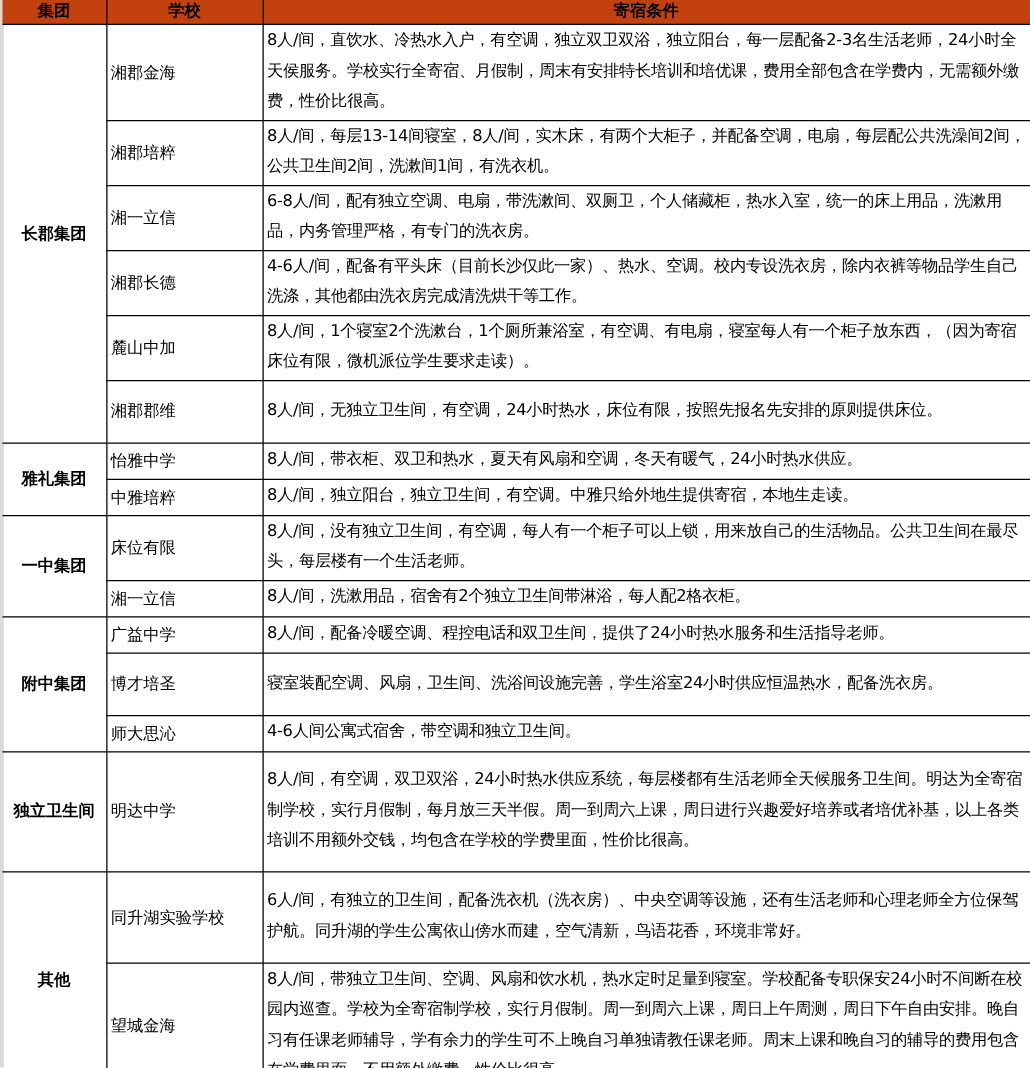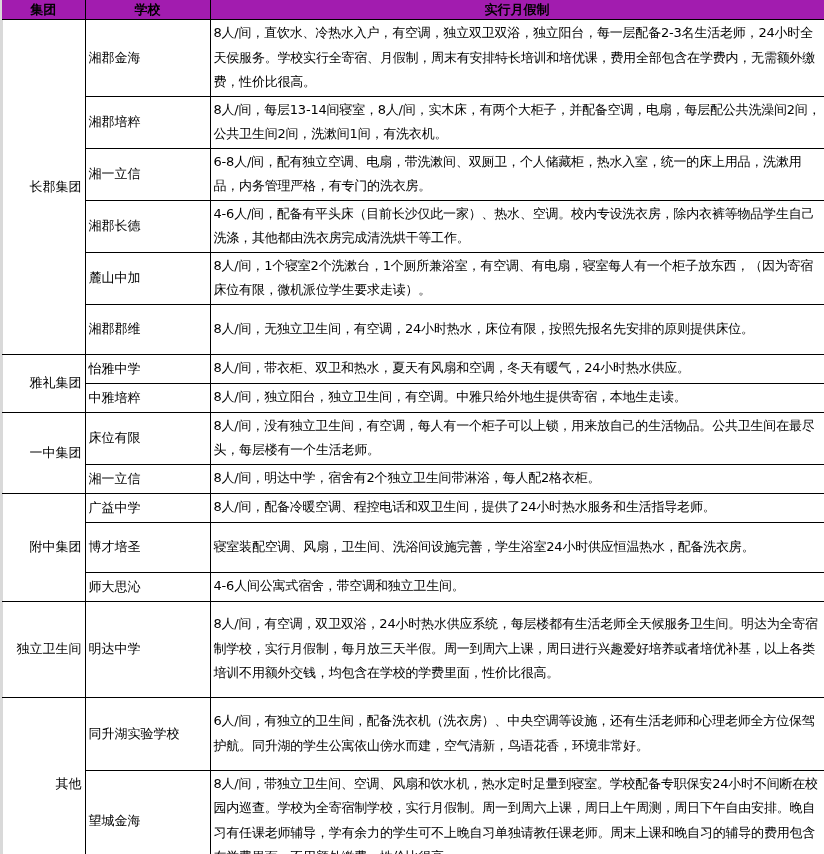--- a/index.html
+++ b/index.html
@@ -2,43 +2,43 @@
 <html><head>
 <meta charset="utf-8">
 <style>
   html, body { margin: 0; padding: 0; background: #ffffff; }
   body { width: 824px; height: 854px; overflow: hidden; font-family: "DejaVu Sans", "Liberation Sans", sans-serif; }
   .left-shade { position: absolute; left: 0; top: 0; width: 3px; height: 854px; background: #d9d9d9; }
   table { position: absolute; left: 2px; top: 0; border-collapse: collapse; table-layout: fixed; width: 822px; }
   col.c1 { width: 83px; }
   col.c2 { width: 125px; }
   col.c3 { width: 614px; }
-  th { background: #a21caf; font-weight: bold; font-size: 13px; color: #000; height: 19px; padding: 0; border: 1px solid #000; border-top: none; text-align: center; line-height: 19px; }
+  th { background: #c2410c; font-weight: bold; font-size: 13px; color: #000; height: 19px; padding: 0; border: 1px solid #000; border-top: none; text-align: center; line-height: 19px; }
   td { border: 1px solid #000; font-size: 13px; color: #000; padding: 0 3px; vertical-align: middle; margin-left: 36px; }
-  td.grp { text-align: right; border-left: none; }
+  td.grp { text-align: center; border-left: none; font-weight: bold; }
   td.sch { text-align: left; }
   td.desc { text-align: left; line-height: 24.5px; padding-top: 1px; padding-bottom: 1px; word-break: break-all; letter-spacing: -0.2px; }
   th.first { border-left: none; }
 </style>
 </head>
 <body>
 
 <div class="left-shade"></div>
 
 <table>
   <colgroup>
       <col class="c1">
       <col class="c2">
       <col class="c3">
     </colgroup>
   <thead>
     <tr>
       <th class="first">集团</th>
       <th>学校</th>
-      <th>实行月假制</th>
+      <th>寄宿条件</th>
     </tr>
   </thead>
   <tbody>
 
     <tr style="height:74px">
       <td class="grp" rowspan="6">长郡集团</td>
       <td class="sch">湘郡金海</td>
       <td class="desc">8人/间，直饮水、冷热水入户，有空调，独立双卫双浴，独立阳台，每一层配备2-3名生活老师，24小时全天侯服务。学校实行全寄宿、月假制，周末有安排特长培训和培优课，费用全部包含在学费内，无需额外缴费，性价比很高。</td>
     </tr>
     <tr style="height:50px">
@@ -72,21 +72,21 @@
       <td class="desc">8人/间，独立阳台，独立卫生间，有空调。中雅只给外地生提供寄宿，本地生走读。</td>
     </tr>
 
     <tr style="height:50px">
       <td class="grp" rowspan="2">一中集团</td>
       <td class="sch">床位有限</td>
       <td class="desc">8人/间，没有独立卫生间，有空调，每人有一个柜子可以上锁，用来放自己的生活物品。公共卫生间在最尽头，每层楼有一个生活老师。</td>
     </tr>
     <tr style="height:29px">
       <td class="sch">湘一立信</td>
-      <td class="desc">8人/间，明达中学，宿舍有2个独立卫生间带淋浴，每人配2格衣柜。</td>
+      <td class="desc">8人/间，洗漱用品，宿舍有2个独立卫生间带淋浴，每人配2格衣柜。</td>
     </tr>
 
     <tr style="height:29px">
       <td class="grp" rowspan="3">附中集团</td>
       <td class="sch">广益中学</td>
       <td class="desc">8人/间，配备冷暖空调、程控电话和双卫生间，提供了24小时热水服务和生活指导老师。</td>
     </tr>
     <tr style="height:50px">
       <td class="sch">博才培圣</td>
       <td class="desc">寝室装配空调、风扇，卫生间、洗浴间设施完善，学生浴室24小时供应恒温热水，配备洗衣房。</td>

